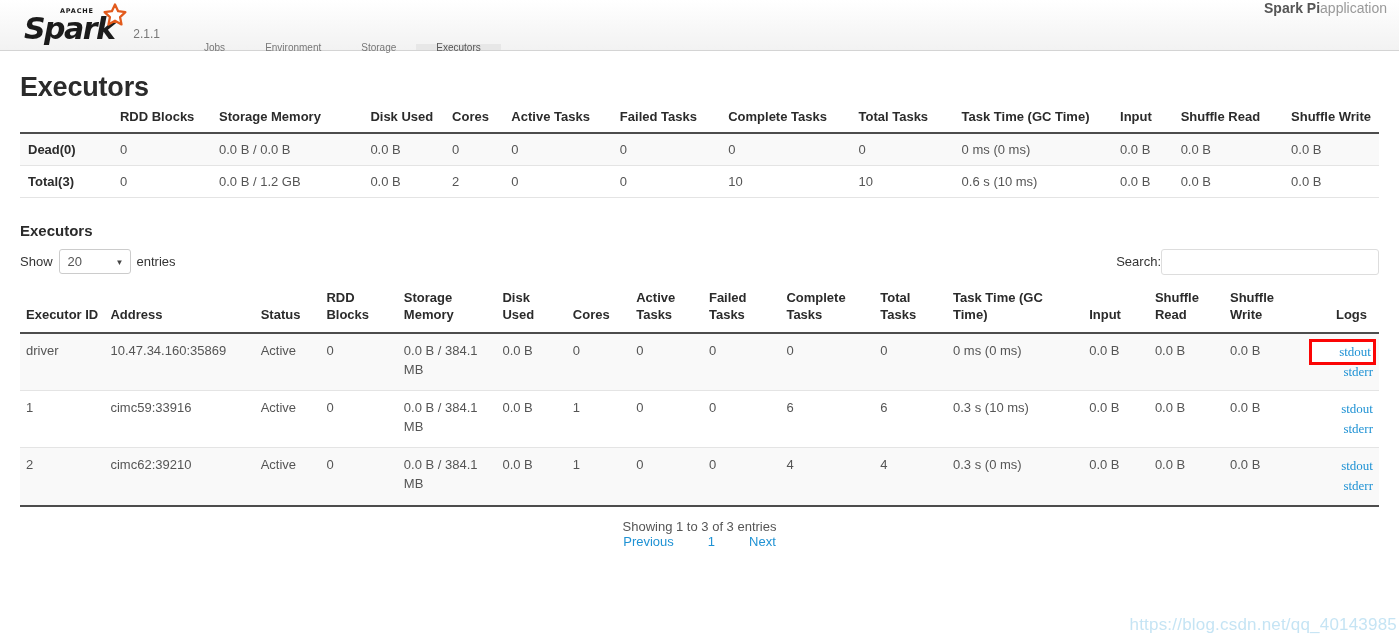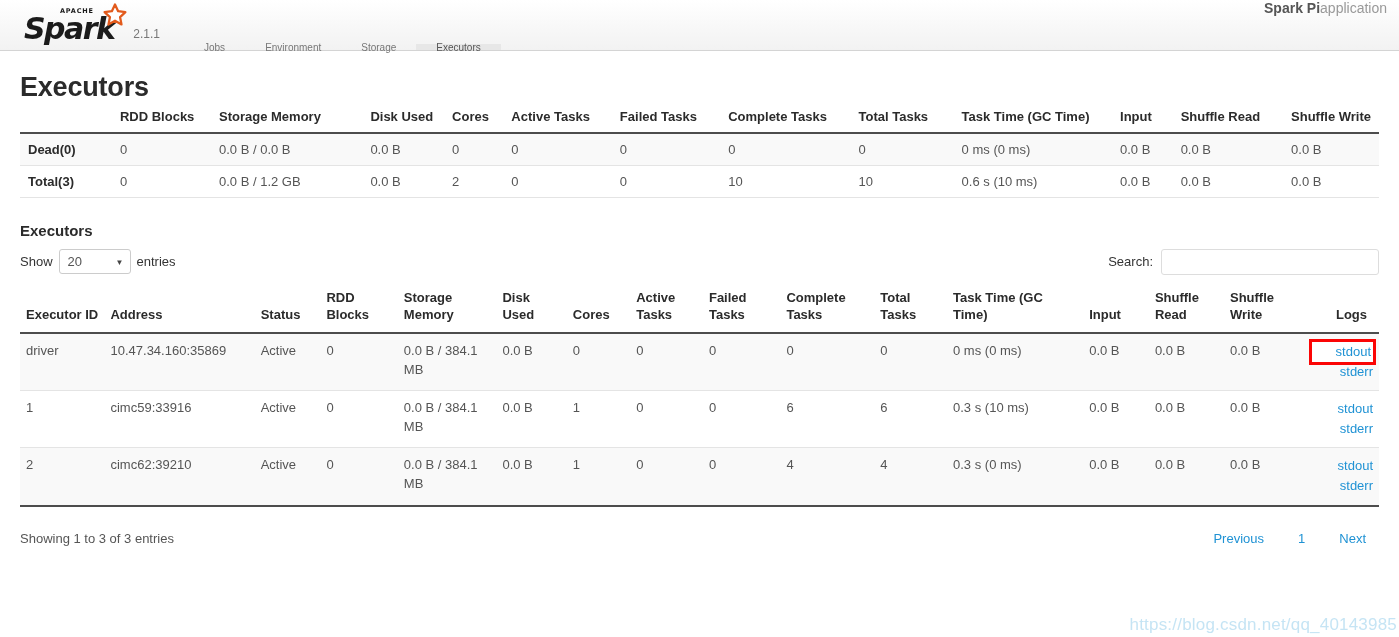--- a/index.html
+++ b/index.html
@@ -164,21 +164,21 @@
   }
   .sel-wrap { position: relative; display: inline-block; }
   .sel-caret {
     position: absolute;
     right: 7px; top: 50%;
     transform: translateY(-50%);
     pointer-events: none;
     font-size: 8px;
     color: #444444;
   }
-  .filter-box { font-size: 13px; color: #333333; display: flex; align-items: center; gap: 8px; }
+  .filter-box { font-size: 13px; color: #333333; display: flex; align-items: center; gap: 0; }
   .filter-box input {
     border: 1px solid #dddddd;
     border-radius: 3px;
     height: 26px;
     width: 218px;
     padding: 3px 6px;
     font-size: 13px;
     font-family: "Liberation Sans", sans-serif;
     outline: none;
     color: #555555;
@@ -211,20 +211,21 @@
   }
   table.exec tbody tr:nth-child(odd) { background: #f9f9f9; }
   table.exec tbody tr:nth-child(even) { background: #ffffff; }
   table.exec tbody tr:last-child td { border-bottom: 2px solid #4d4d4d; }
   td.logs { text-align: right; padding-right: 12px; }
   td.logs a {
     color: #1f92d4;
     text-decoration: none;
     display: block;
     line-height: 1.55;
+    font-family: Liberation Serif, serif;
   }
   .hl-stdout {
     display: inline-block;
     outline: 3px solid #fb0505;
     background: #ffffff;
     padding: 0 2px;
     position: relative;
     text-decoration: underline;
   }
 
@@ -245,23 +246,24 @@
   .c-sread   { width: 64px; }
   .c-swrite  { width: 70px; }
   .c-logs    { width: 62px; }
 
   
   .tbl-footer {
     display: flex;
     justify-content: space-between;
     align-items: center;
     width: 1359px;
-    margin-top: 24px;
+    margin-top: 12px;
     font-size: 13px;
     color: #555555;
+    flex-direction: column;
   }
   .paginate { display: flex; gap: 8px; align-items: center; }
   .paginate a {
     color: #1f92d4;
     text-decoration: none;
     padding: 0 13px;
     cursor: pointer;
   }
   .paginate a.current { color: #1f92d4; }
 

